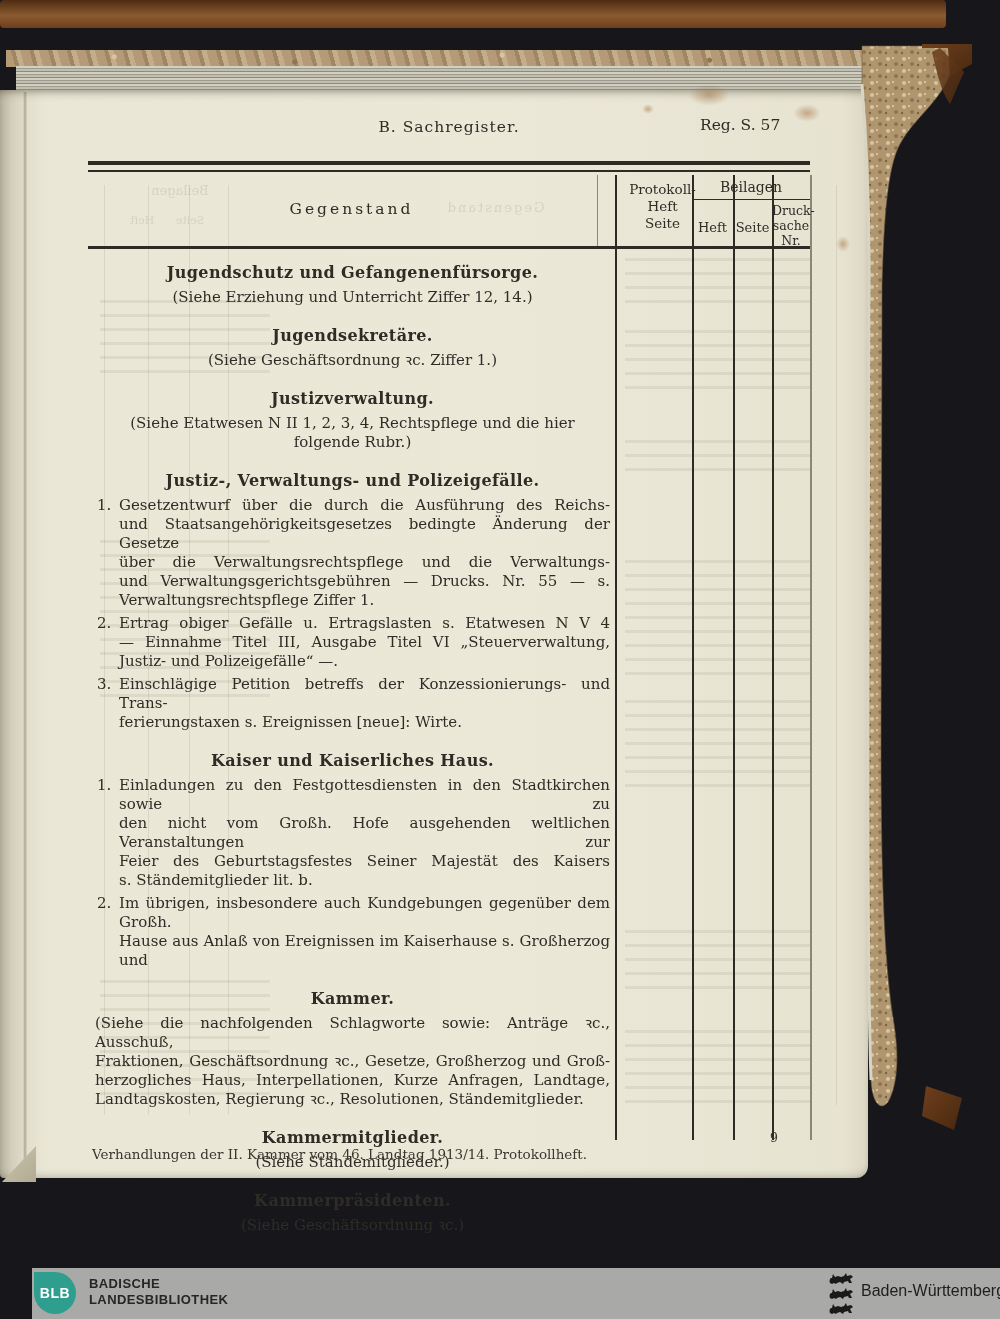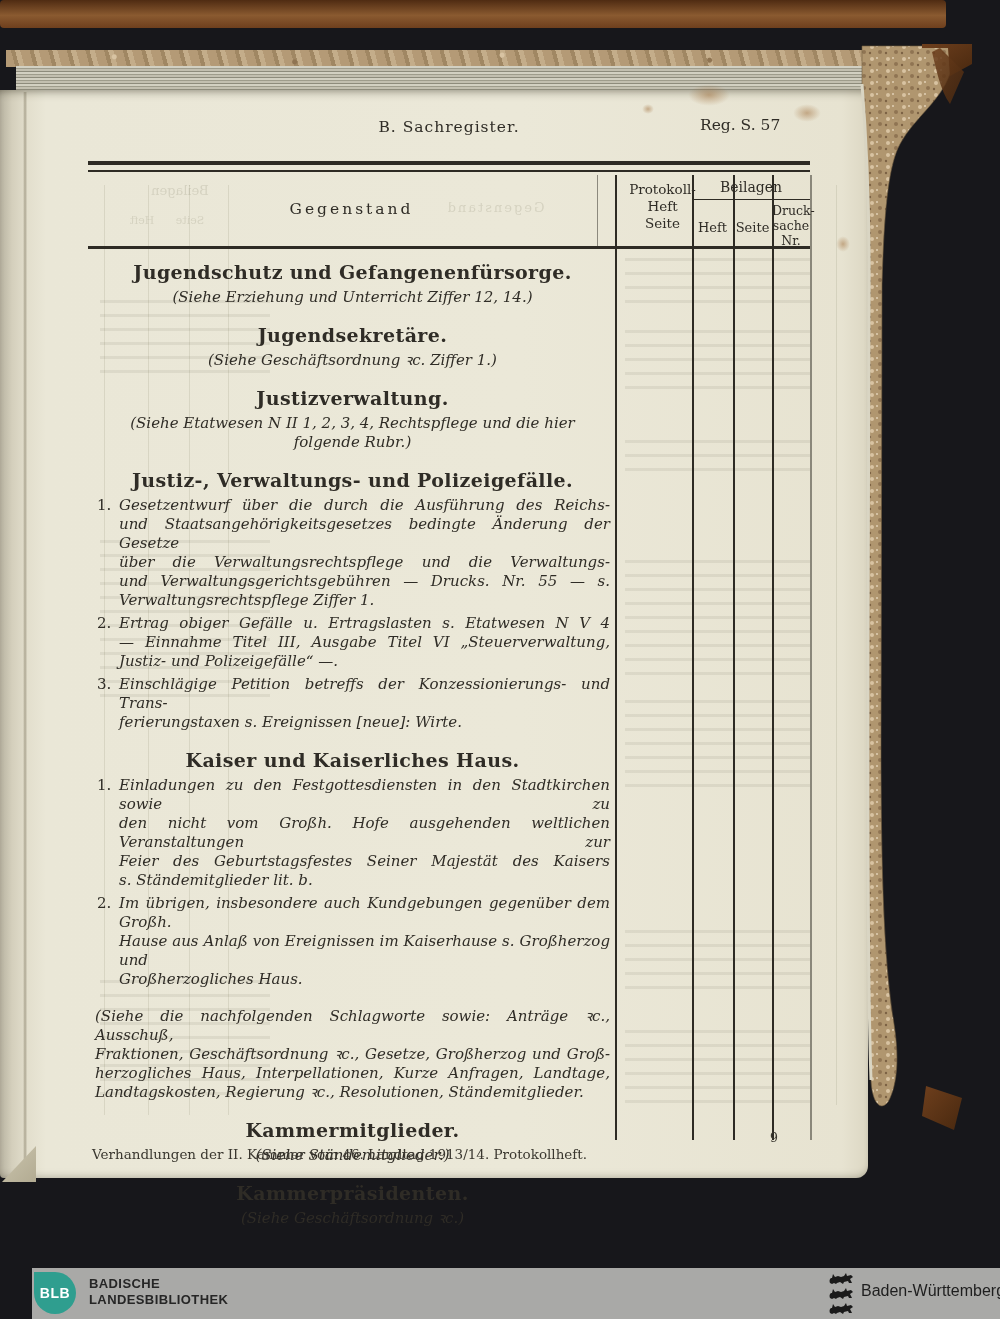--- a/index.html
+++ b/index.html
@@ -42,22 +42,22 @@
     background:repeating-linear-gradient(180deg,#55523c 0 3px,transparent 3px 14px);}
   .ghosttext{position:absolute;transform:scaleX(-1);color:#76735a;opacity:.18;filter:blur(.4px);
     text-align:center;}
 
   
   .th{position:absolute;text-align:center;color:#2f2c26;}
 
   
   .body-text{position:absolute;left:95px;top:262px;width:515px;color:#2f2c26;font-size:15px;line-height:19px;}
   .section{margin-bottom:18px;}
-  .sec-head{text-align:center;font-weight:bold;font-size:19px;line-height:21px;letter-spacing:.4px;margin-bottom:5px;}
-  .ln{min-height:19px;font-style:italic;}
+  .sec-head{text-align:center;font-weight:bold;font-size:16px;line-height:21px;letter-spacing:.4px;margin-bottom:5px;}
+  .ln{min-height:19px;}
   .ctr{text-align:center;}
   .jl{text-align:justify;text-align-last:justify;}
   .item{position:relative;padding-left:24px;margin-bottom:4px;}
   .item .num{position:absolute;left:2px;top:0;}
 
   .imprint{position:absolute;left:92px;top:1146px;font-size:13.5px;color:#3a372f;}
   .pageno{position:absolute;left:770px;top:1130px;font-size:12.5px;color:#3a372f;}
   .runhead{position:absolute;left:88px;top:118px;width:722px;text-align:center;font-size:15.5px;color:#2f2c26;letter-spacing:1px;}
   .pageref{position:absolute;left:700px;top:116px;width:110px;text-align:left;font-size:15.5px;color:#2f2c26;}
 
@@ -208,25 +208,25 @@
         <span class="num">1.</span>
         <div class="ln jl">Einladungen zu den Festgottesdiensten in den Stadtkirchen sowie zu</div>
         <div class="ln jl">den nicht vom Großh. Hofe ausgehenden weltlichen Veranstaltungen zur</div>
         <div class="ln jl">Feier des Geburtstagsfestes Seiner Majestät des Kaisers</div>
         <div class="ln">s. Ständemitglieder lit. b.</div>
       </div>
       <div class="item">
         <span class="num">2.</span>
         <div class="ln jl">Im übrigen, insbesondere auch Kundgebungen gegenüber dem Großh.</div>
         <div class="ln jl">Hause aus Anlaß von Ereignissen im Kaiserhause s. Großherzog und</div>
-        <div class="ln">Großherzogliches Haus.</div>
-      </div>
-    </section>
-
-    <section class="section">
+      </div>
+    </section>
+
+    <section class="section">
+      <div class="sec-head">Kammer.</div>
       <div class="ln jl">(Siehe die nachfolgenden Schlagworte sowie: Anträge ꝛc., Ausschuß,</div>
       <div class="ln jl">Fraktionen, Geschäftsordnung ꝛc., Gesetze, Großherzog und Groß-</div>
       <div class="ln jl">herzogliches Haus, Interpellationen, Kurze Anfragen, Landtage,</div>
       <div class="ln">Landtagskosten, Regierung ꝛc., Resolutionen, Ständemitglieder.</div>
     </section>
 
     <section class="section">
       <div class="sec-head">Kammermitglieder.</div>
       <div class="ln ctr">(Siehe Ständemitglieder.)</div>
     </section>

